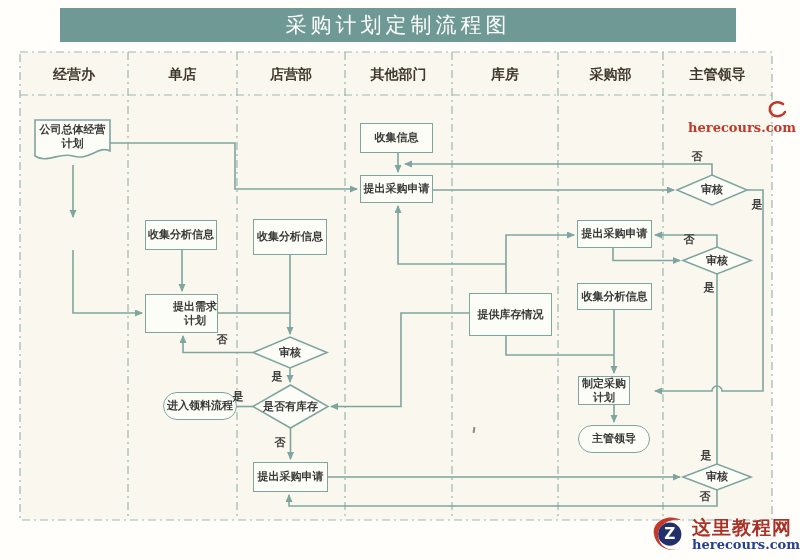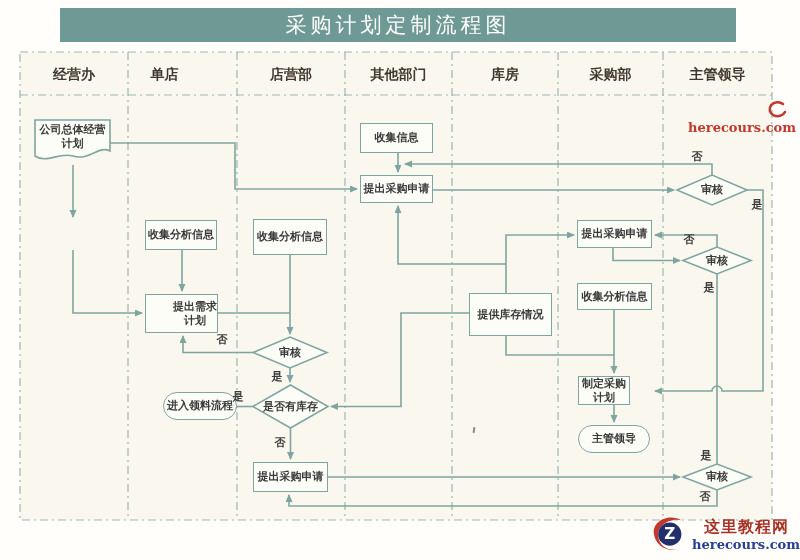--- a/index.html
+++ b/index.html
@@ -19,35 +19,35 @@
   .lbl{position:absolute;text-align:center;font-size:11px;font-weight:bold;color:#3a3a3a;
        line-height:1.25;white-space:pre-line;}
   .declbl{position:absolute;width:18px;height:14px;text-align:center;font-size:11px;
           font-weight:bold;color:#3a3a3a;line-height:14px;}
   .stray{position:absolute;left:473px;top:427px;width:2px;height:6px;background:#8a8a80;
          transform:rotate(8deg);}
   .wm-top{position:absolute;right:4px;top:100px;width:110px;text-align:right;}
   .wm-top .url{color:#c0392b;font-size:13px;font-weight:bold;font-family:"DejaVu Serif",serif;}
   .wm-bottom{position:absolute;left:648px;top:509px;width:152px;height:51px;display:flex;align-items:center;}
   .wm-text{display:flex;flex-direction:column;margin-left:2px;}
-  .wm-site{color:#a93226;font-size:16px;font-weight:bold;font-family:"DejaVu Serif",serif;
-           line-height:20px;letter-spacing:1px;margin-left:12px;}
+  .wm-site{color:#a93226;font-size:19px;font-weight:bold;font-family:"DejaVu Serif",serif;
+           line-height:20px;letter-spacing:1px;}
   .wm-url{color:#27418f;font-size:13px;font-weight:bold;font-family:"DejaVu Serif",serif;line-height:15px;}
 </style>
 </head>
 <body>
 
 <div id="stage">
 
   <div class="tablebg"></div>
 
   <div class="banner">采购计划定制流程图</div>
 
   <div class="hdr" style="left:20px;width:108px;">经营办</div>
-  <div class="hdr" style="left:110px;width:109px;">单店</div>
+  <div class="hdr" style="left:128px;width:109px;">单店</div>
   <div class="hdr" style="left:237px;width:108px;">店营部</div>
   <div class="hdr" style="left:345px;width:107px;">其他部门</div>
   <div class="hdr" style="left:452px;width:106px;">库房</div>
   <div class="hdr" style="left:558px;width:105px;">采购部</div>
   <div class="hdr" style="left:663px;width:109px;">主管领导</div>
 
   <svg class="layer" viewBox="0 0 800 560">
     <defs>
       <marker id="arr" markerWidth="9" markerHeight="9" refX="7" refY="3.5" orient="auto" markerUnits="userSpaceOnUse">
         <path d="M0,0 L8,3.5 L0,7 Z" fill="#7fa5a0"></path>

